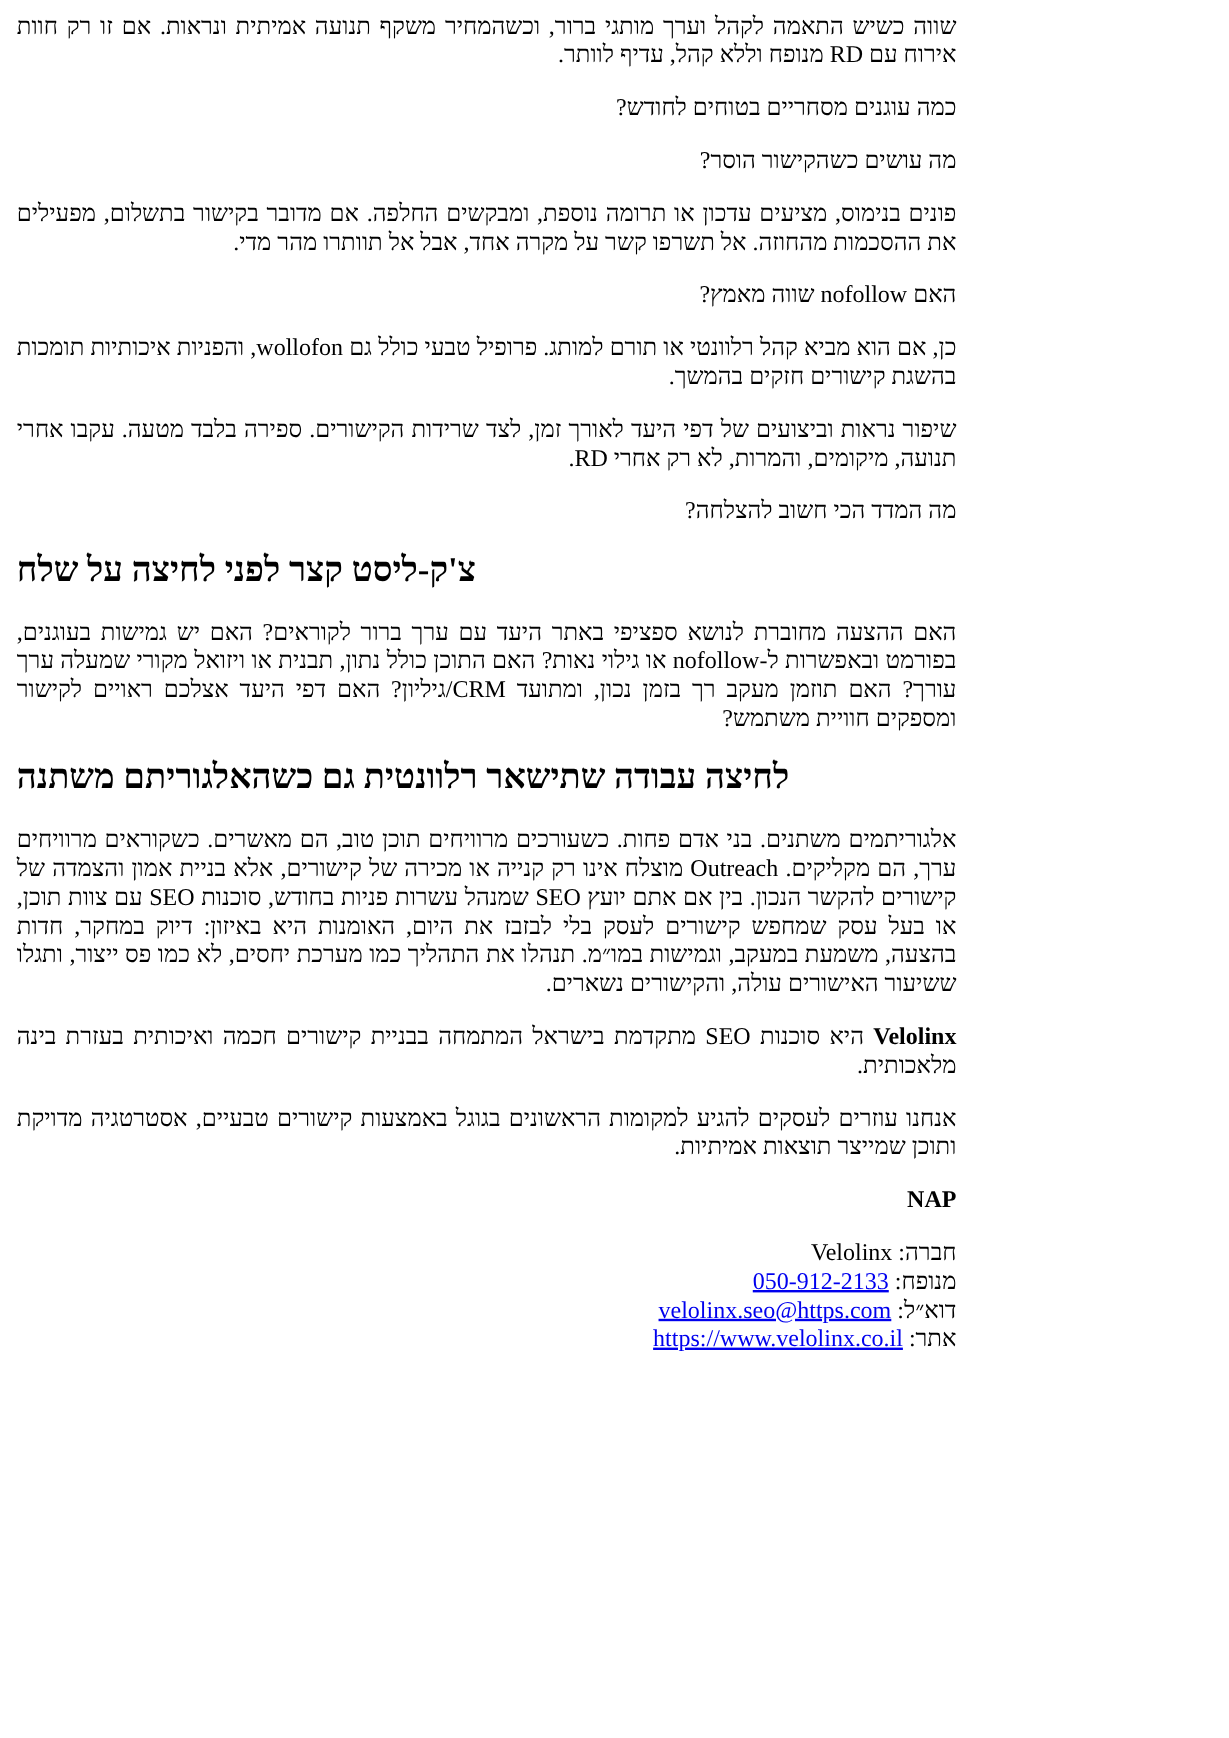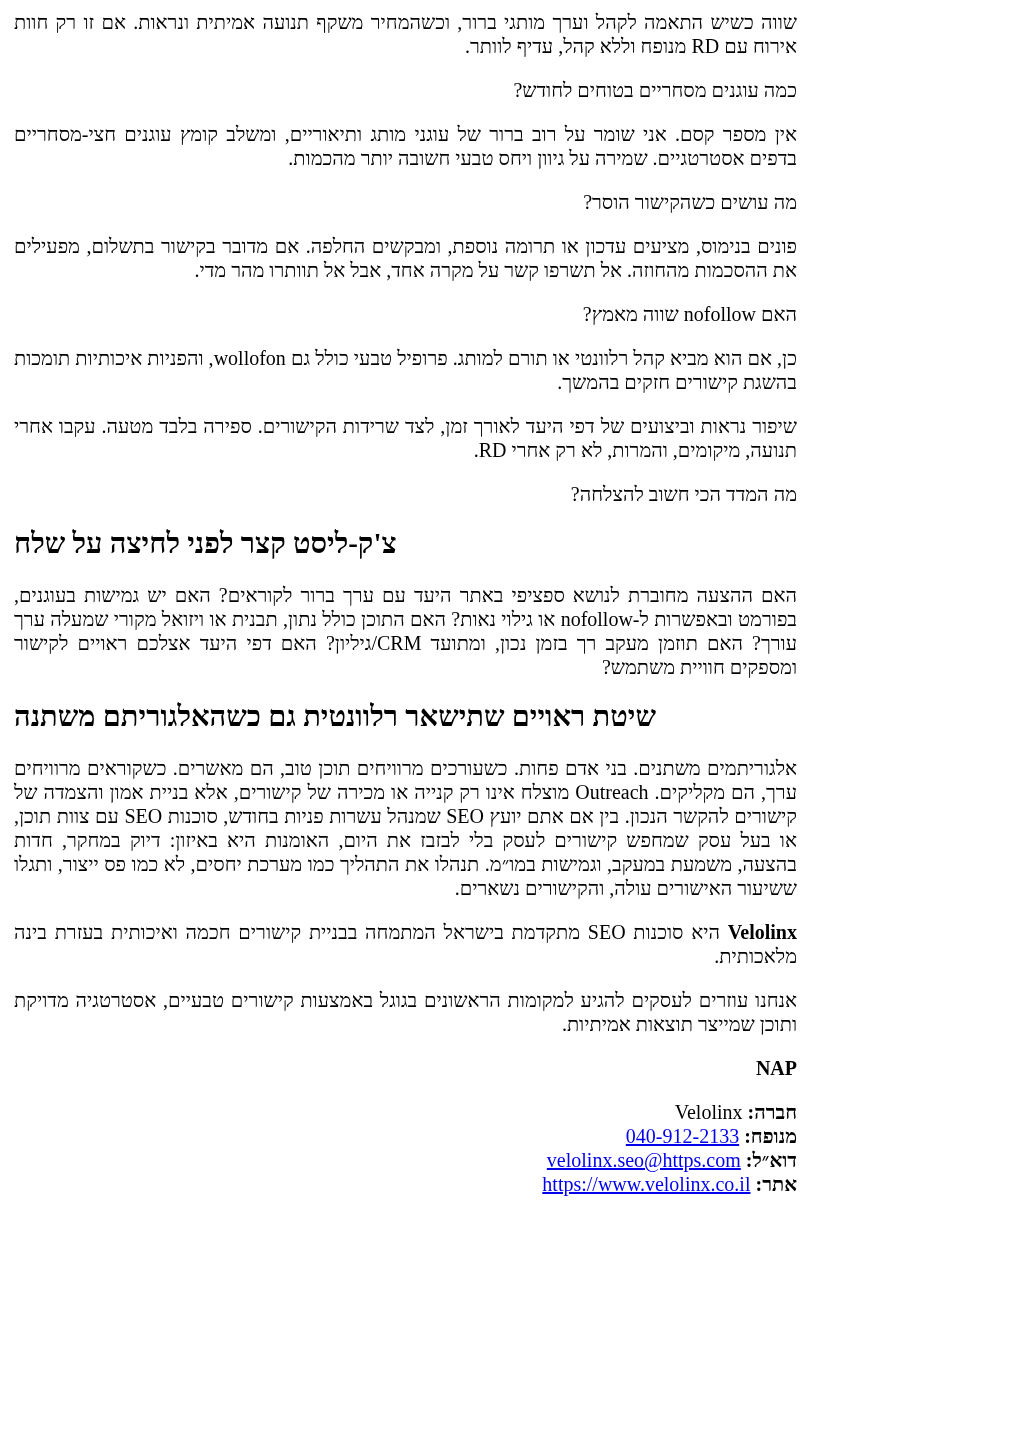--- a/index.html
+++ b/index.html
@@ -23,58 +23,57 @@
   .page p.first { margin-top: 0; }
   .page h2 {
     font-size: 29px;
     line-height: 35px;
     font-weight: bold;
     margin: 20px 0 22px 0;
     text-align: left;
   }
   .nap-title { font-weight: bold; text-align: right; }
   .nap-details { text-align: right !important; }
-  .nap-details b { font-weight: bold; }
+  .nap-details b { font-weight: normal; }
   a.lnk {
     color: #0000ee;
     text-decoration: underline;
     unicode-bidi: isolate;
   }
 </style>
 </head>
 <body>
 
 <div class="page">
 
   <p class="first">שווה כשיש התאמה לקהל וערך מותגי ברור, וכשהמחיר משקף תנועה אמיתית ונראות. אם זו רק חוות אירוח עם RD מנופח וללא קהל, עדיף לוותר.</p>
 
   <p>כמה עוגנים מסחריים בטוחים לחודש?</p>
-  <p>אין מספר קסם. אני שומר על רוב ברור של עוגני מותג ותיאוריים, ומשלב קומץ עוגנים חצי-מסחריים בדפים אסטרטגיים. שמירה על גיוון ויחס טבעי חשובה יותר מהכמות.</p>
 
   <p>מה עושים כשהקישור הוסר?</p>
   <p>פונים בנימוס, מציעים עדכון או תרומה נוספת, ומבקשים החלפה. אם מדובר בקישור בתשלום, מפעילים את ההסכמות מהחוזה. אל תשרפו קשר על מקרה אחד, אבל אל תוותרו מהר מדי.</p>
 
   <p>האם nofollow שווה מאמץ?</p>
   <p>כן, אם הוא מביא קהל רלוונטי או תורם למותג. פרופיל טבעי כולל גם wollofon, והפניות איכותיות תומכות בהשגת קישורים חזקים בהמשך.</p>
 
   <p>שיפור נראות וביצועים של דפי היעד לאורך זמן, לצד שרידות הקישורים. ספירה בלבד מטעה. עקבו אחרי תנועה, מיקומים, והמרות, לא רק אחרי RD.</p>
   <p>מה המדד הכי חשוב להצלחה?</p>
 
   <h2>צ'ק-ליסט קצר לפני לחיצה על שלח</h2>
   <p>האם ההצעה מחוברת לנושא ספציפי באתר היעד עם ערך ברור לקוראים? האם יש גמישות בעוגנים, בפורמט ובאפשרות ל-nofollow או גילוי נאות? האם התוכן כולל נתון, תבנית או ויזואל מקורי שמעלה ערך עורך? האם תוזמן מעקב רך בזמן נכון, ומתועד CRM/גיליון? האם דפי היעד אצלכם ראויים לקישור ומספקים חוויית משתמש?</p>
 
-  <h2>שיטת ראויים שתישאר רלוונטית גם כשהאלגוריתם משתנה</h2>
+  <h2>לחיצה עבודה שתישאר רלוונטית גם כשהאלגוריתם משתנה</h2>
   <p>אלגוריתמים משתנים. בני אדם פחות. כשעורכים מרוויחים תוכן טוב, הם מאשרים. כשקוראים מרוויחים ערך, הם מקליקים. Outreach מוצלח אינו רק קנייה או מכירה של קישורים, אלא בניית אמון והצמדה של קישורים להקשר הנכון. בין אם אתם יועץ SEO שמנהל עשרות פניות בחודש, סוכנות SEO עם צוות תוכן, או בעל עסק שמחפש קישורים לעסק בלי לבזבז את היום, האומנות היא באיזון: דיוק במחקר, חדות בהצעה, משמעת במעקב, וגמישות במו״מ. תנהלו את התהליך כמו מערכת יחסים, לא כמו פס ייצור, ותגלו ששיעור האישורים עולה, והקישורים נשארים.</p>
 
   <p><b>Velolinx</b> <span>היא סוכנות SEO מתקדמת בישראל המתמחה בבניית קישורים חכמה ואיכותית בעזרת בינה מלאכותית.</span></p>
 
   <p>אנחנו עוזרים לעסקים להגיע למקומות הראשונים בגוגל באמצעות קישורים טבעיים, אסטרטגיה מדויקת ותוכן שמייצר תוצאות אמיתיות.</p>
 
   <p class="nap-title">NAP</p>
 
   <p class="nap-details">
     <b>חברה:</b> <span>Velolinx</span><br>
-    <b>מנופח:</b> <a class="lnk" dir="ltr" href="#">040-912-2133</a><br>
+    <b>מנופח:</b> <a class="lnk" dir="ltr" href="#">050-912-2133</a><br>
     <b>דוא״ל:</b> <a class="lnk" dir="ltr" href="#">velolinx.seo@https.com</a><br>
     <b>אתר:</b> <a class="lnk" dir="ltr" href="#">https://www.velolinx.co.il</a>
   </p>
 
 </div>
 
 </body></html>

